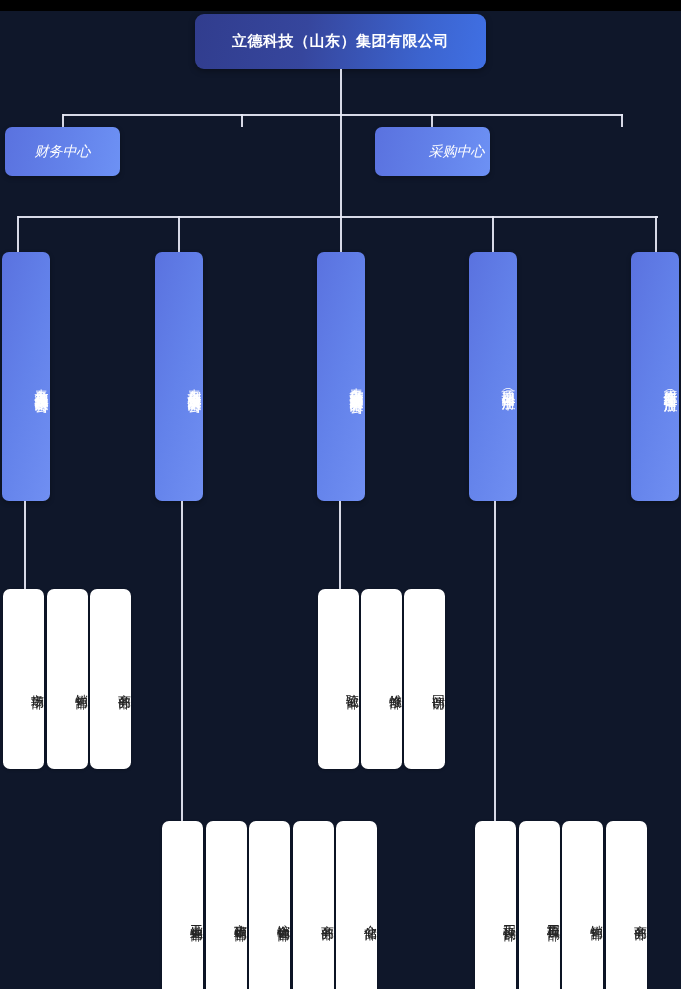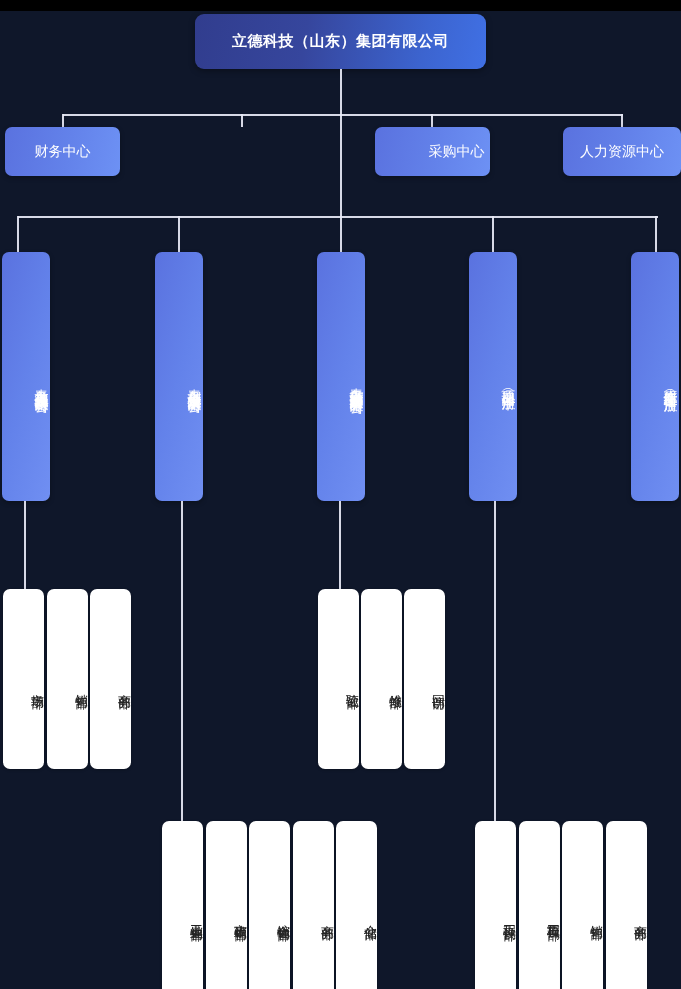--- a/index.html
+++ b/index.html
@@ -44,20 +44,21 @@
     font-weight: bold;
     letter-spacing: 0.5px;
     box-shadow: 0 2px 6px rgba(0,0,0,0.35);
   }
 
   .node-center {
     border-radius: 7px;
     background: linear-gradient(100deg, #5a72df 0%, #6382ea 55%, #6d91f4 100%);
     font-size: 14px;
     box-shadow: 0 2px 5px rgba(0,0,0,0.3);
+    font-style: italic;
   }
 
   .node-company {
     border-radius: 7px;
     background: linear-gradient(105deg, #5a72df 0%, #6382ea 50%, #708ff2 100%);
     font-size: 14px;
     writing-mode: vertical-rl;
     text-orientation: upright;
     line-height: 1.15;
     letter-spacing: 1px;
@@ -92,21 +93,20 @@
 
   <div class="conn h" style="left:63px; top:103px; width:560px;"></div>
 
   <div class="conn v" style="left:62px; top:103px; height:13px;"></div>
   <div class="conn v" style="left:241px; top:103px; height:13px;"></div>
   <div class="conn v" style="left:431px; top:103px; height:13px;"></div>
   <div class="conn v" style="left:621px; top:103px; height:13px;"></div>
 
   <div class="node node-center" style="left:5px; top:116px; width:115px; height:49px;">财务中心</div>
   <div class="node node-center" style="left:375px; top:116px; width:115px; height:49px;padding-left:48px;">采购中心</div>
-  <div class="node node-center" style="left:563px; top:116px; width:118px; height:49px;">人力资源中心</div>
 
   <div class="conn v" style="left:340px; top:103px; height:103px;"></div>
 
   <div class="conn h" style="left:18px; top:205px; width:640px;"></div>
   <div class="conn v" style="left:17px; top:205px; height:37px;"></div>
   <div class="conn v" style="left:178px; top:205px; height:37px;"></div>
   <div class="conn v" style="left:340px; top:205px; height:37px;"></div>
   <div class="conn v" style="left:492px; top:205px; height:37px;"></div>
   <div class="conn v" style="left:655px; top:205px; height:37px;"></div>
 

